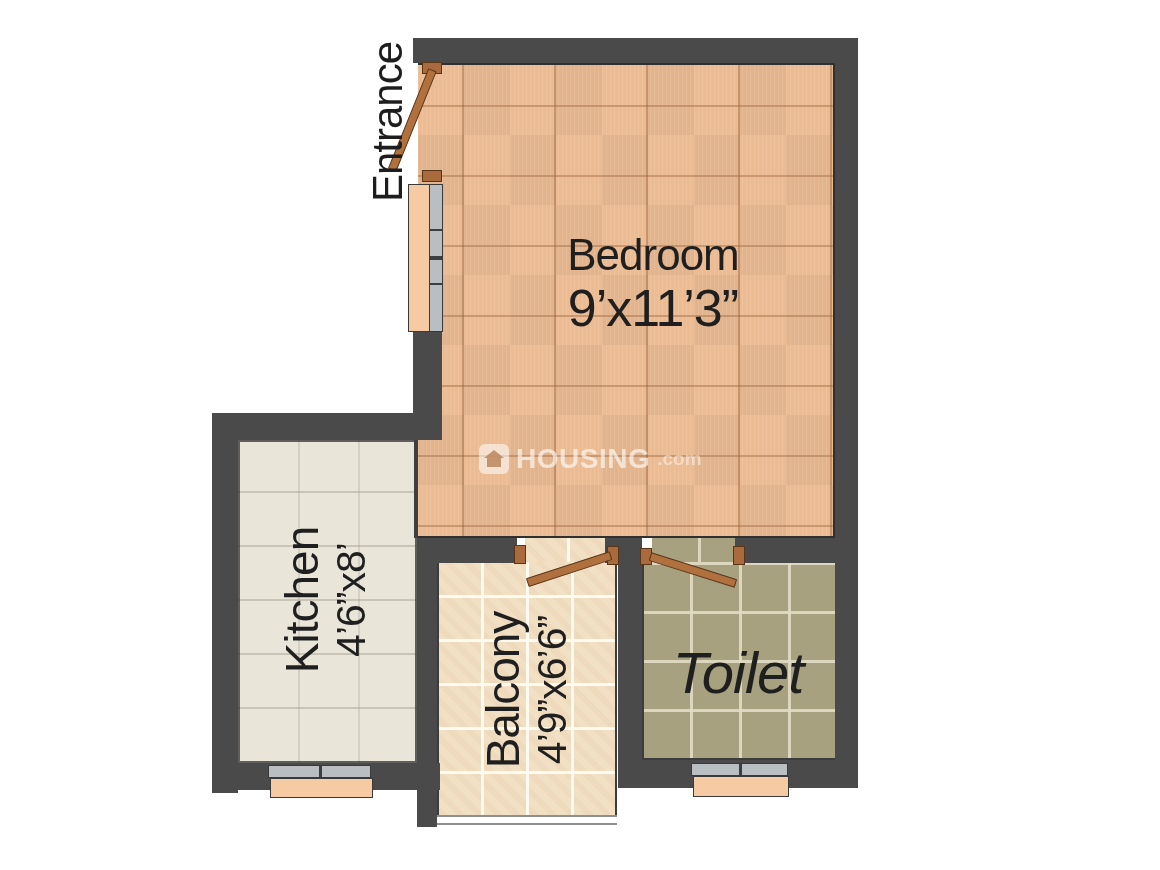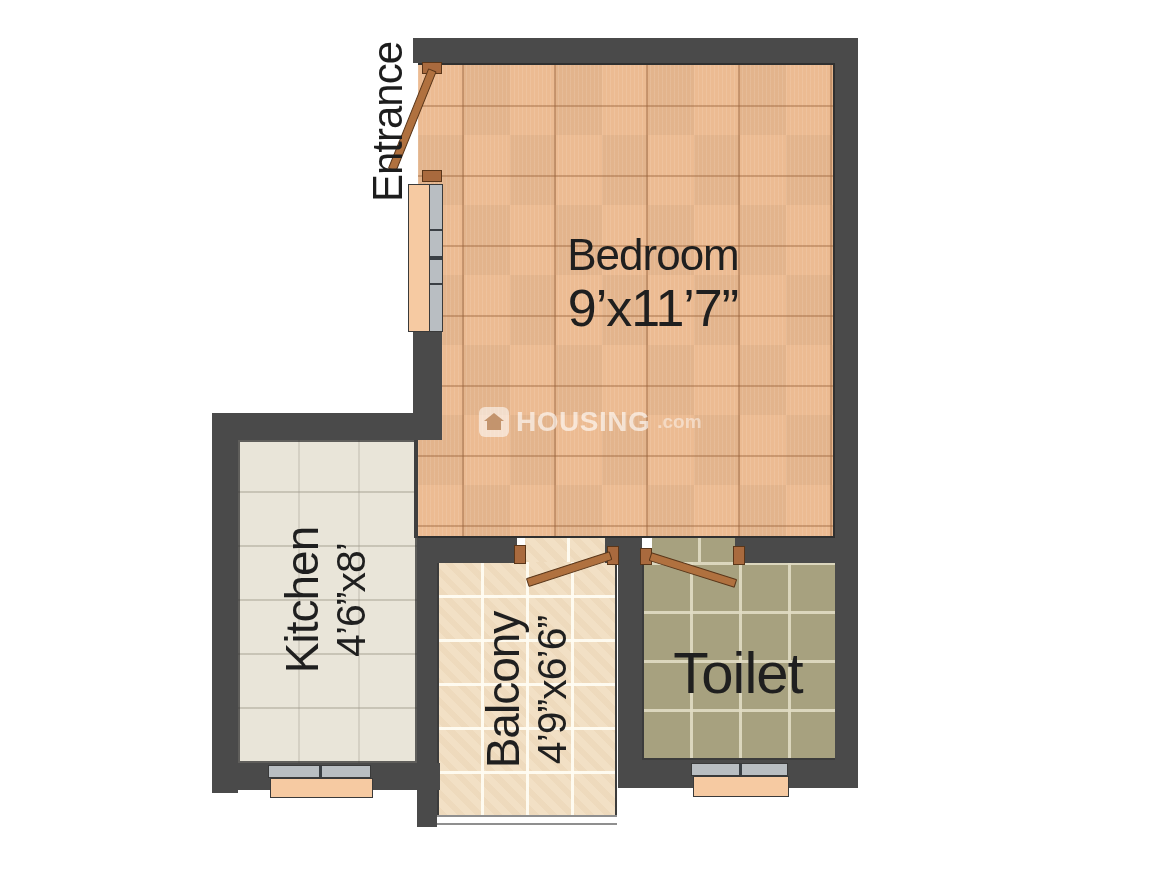--- a/index.html
+++ b/index.html
@@ -42,21 +42,21 @@
   .jamb{background:#a96a3e;border:1px solid #5a3619;}
   .leaf{background:#b0713f;border:1.5px solid #5a3619;border-radius:1px;}
   .sill{background:#f6caa2;border:1.5px solid #3a3a3a;}
   .glass{background:#b9bec2;border:1.5px solid #3a3a3a;}
   
   .room-label{color:#1f1f1f;text-align:center;line-height:1.12;letter-spacing:-1px;
               transform:translate(-50%,-50%);white-space:nowrap;}
   .room-label.rot{transform:translate(-50%,-50%) rotate(-90deg);}
   .name-xl{font-size:44px;}
   .dims-xl{font-size:52px;}
-  .name-lg{font-size:58px;}
+  .name-lg{font-size:58px;font-style:italic;}
   .dims-lg{font-size:50px;}
   .name-md{font-size:46px;}
   .dims-md{font-size:41px;}
   .entrance{font-size:42px;color:#1d1d1d;}
   
   .railing{background:#ffffff;border-top:2px solid #8f8f8f;border-bottom:2px solid #8f8f8f;}
   
   .watermark{display:flex;align-items:center;gap:7px;}
   .wm-icon{width:30px;height:30px;border-radius:6px;background:rgba(255,255,255,.55);position:relative;}
   .wm-icon .roof{position:absolute;left:5px;top:6px;width:0;height:0;
@@ -112,42 +112,42 @@
   <div class="abs jamb" style="left:514px;top:545px;width:12px;height:19px;"></div>
   <div class="abs jamb" style="left:607px;top:546px;width:12px;height:19px;"></div>
   <div class="abs leaf" style="left:523px;top:551px;width:88px;height:9px;transform-origin:100% 50%;transform:rotate(-18deg);"></div>
 
   <div class="abs jamb" style="left:640px;top:548px;width:12px;height:17px;"></div>
   <div class="abs jamb" style="left:733px;top:546px;width:12px;height:19px;"></div>
   <div class="abs leaf" style="left:650px;top:552px;width:90px;height:9px;transform-origin:0 50%;transform:rotate(17.5deg);"></div>
 
   <div class="abs room-label" style="left:653px;top:284px;">
     <div class="name-xl">Bedroom</div>
-    <div class="dims-xl">9’x11’7”</div>
+    <div class="dims-xl">9’x11’3”</div>
   </div>
 
   <div class="abs room-label rot" style="left:326px;top:600px;">
     <div class="name-md">Kitchen</div>
     <div class="dims-md">4’6”x8’</div>
   </div>
 
   <div class="abs room-label rot" style="left:527px;top:690px;">
     <div class="name-md">Balcony</div>
     <div class="dims-md">4’9”x6’6”</div>
   </div>
 
   <div class="abs room-label" style="left:738px;top:673px;">
     <div class="name-lg">Toilet</div>
   </div>
 
   <div class="abs room-label rot entrance" style="left:388px;top:122px;">
     <span>Entrance</span>
   </div>
 
-  <div class="abs watermark" style="left:479px;top:406px;">
+  <div class="abs watermark" style="left:479px;top:443px;">
     <span class="wm-icon">
       <span class="roof"></span>
       <span class="base"></span>
     </span>
     <span class="wm-brand">HOUSING</span>
     <span class="wm-tld">.com</span>
   </div>
 
 </div>
 

